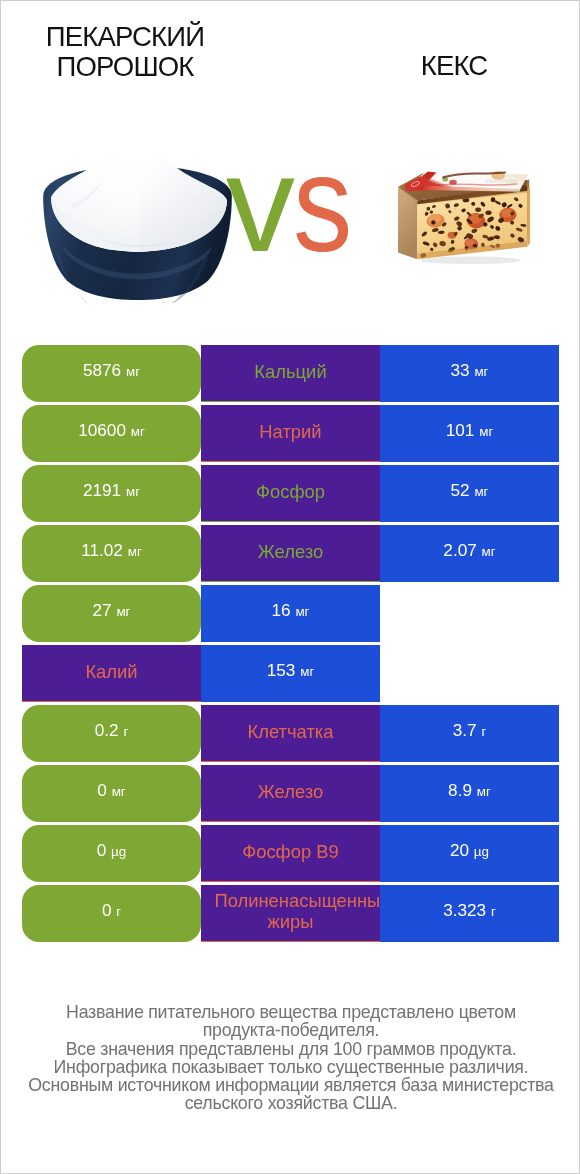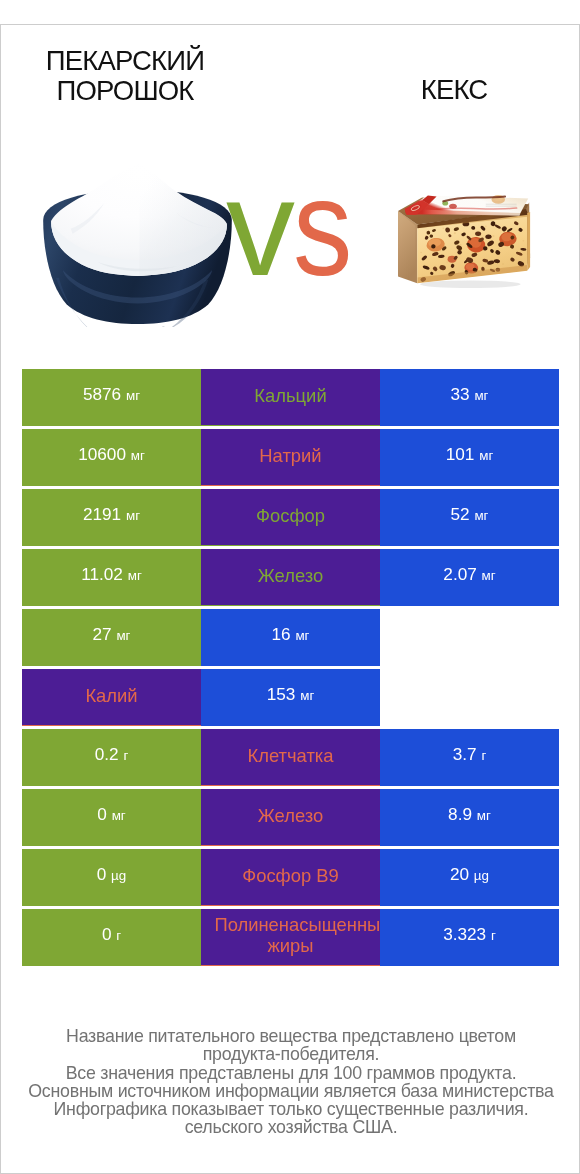--- a/index.html
+++ b/index.html
@@ -1,39 +1,39 @@
 <!DOCTYPE html>
 <html><head>
 <meta charset="utf-8">
 <style>
   html,body{margin:0;padding:0;}
   body{width:580px;height:1174px;background:#fff;font-family:"Liberation Sans",sans-serif;
        -webkit-font-smoothing:antialiased;overflow:hidden;position:relative;}
-  .page{position:absolute;inset:0;border:1px solid #cdcdcd;box-sizing:border-box;background:#fff;margin-top:24px;}
+  .page{position:absolute;inset:0;border:1px solid #cdcdcd;box-sizing:border-box;background:#fff;}
 
   
   .titles{position:absolute;left:0;top:0;width:580px;height:118px;}
   .title{position:absolute;top:18px;width:250px;text-align:center;font-size:27.5px;line-height:29.5px;
          color:#111;font-weight:400;letter-spacing:-0.85px;}
   .title.left{left:-1px;top:21px;}
   .title.right{left:328px;top:50px;}
 
   
   .imgrow{position:absolute;left:0;top:118px;width:580px;height:200px;}
   .bowl{position:absolute;left:38px;top:15px;}
   .cake{position:absolute;left:396px;top:40px;}
   .vs{position:absolute;left:225px;top:15px;font-size:138px;line-height:138px;font-weight:400;letter-spacing:-2px;}
   .vs .v{color:#7fa734;}
   .vs .s{color:#e2684a;display:inline-block;transform:scaleX(0.86);transform-origin:left center;}
 
   
   .tbl{position:absolute;left:21px;top:344px;width:537px;}
   .row{display:flex;height:57px;margin-bottom:3px;}
   .cell{display:flex;align-items:center;justify-content:center;box-sizing:border-box;}
-  .cl{width:179px;background:#7fa734;color:#fff;}
+  .cl{width:179px;background:#7fa734;color:#fff;border-radius:17px;}
   .cm{width:179px;background:#4c1d95;overflow:hidden;}
   .cr{width:179px;background:#1d4ed8;color:#fff;}
   .val{font-size:17.2px;font-weight:400;position:relative;top:-3px;}
   .val .u{font-size:13.4px;font-weight:400;}
   .nut{font-size:18.4px;font-weight:400;text-align:center;line-height:21px;position:relative;top:-2px;width:179px;}
   .nut .l1{display:block;white-space:nowrap;width:179px;margin-left:12px;}
   .nut .l2{display:block;}
 
   
   .foot{position:absolute;left:0;top:1002px;width:580px;text-align:center;color:#737373;
@@ -401,17 +401,17 @@
         </div>
         <div class="cell cr">
           <span class="val">3.323 <span class="u">г</span></span>
         </div>
       </div>
     </div>
   <div class="foot" id="foot">
       <div>Название питательного вещества представлено цветом</div>
       <div>продукта-победителя.</div>
       <div>Все значения представлены для 100 граммов продукта.</div>
+      <div>Инфографика показывает только существенные различия.</div>
       <div>Основным источником информации является база министерства</div>
-      <div>Инфографика показывает только существенные различия.</div>
       <div>сельского хозяйства США.</div>
     </div>
 </div>
 
 </body></html>

